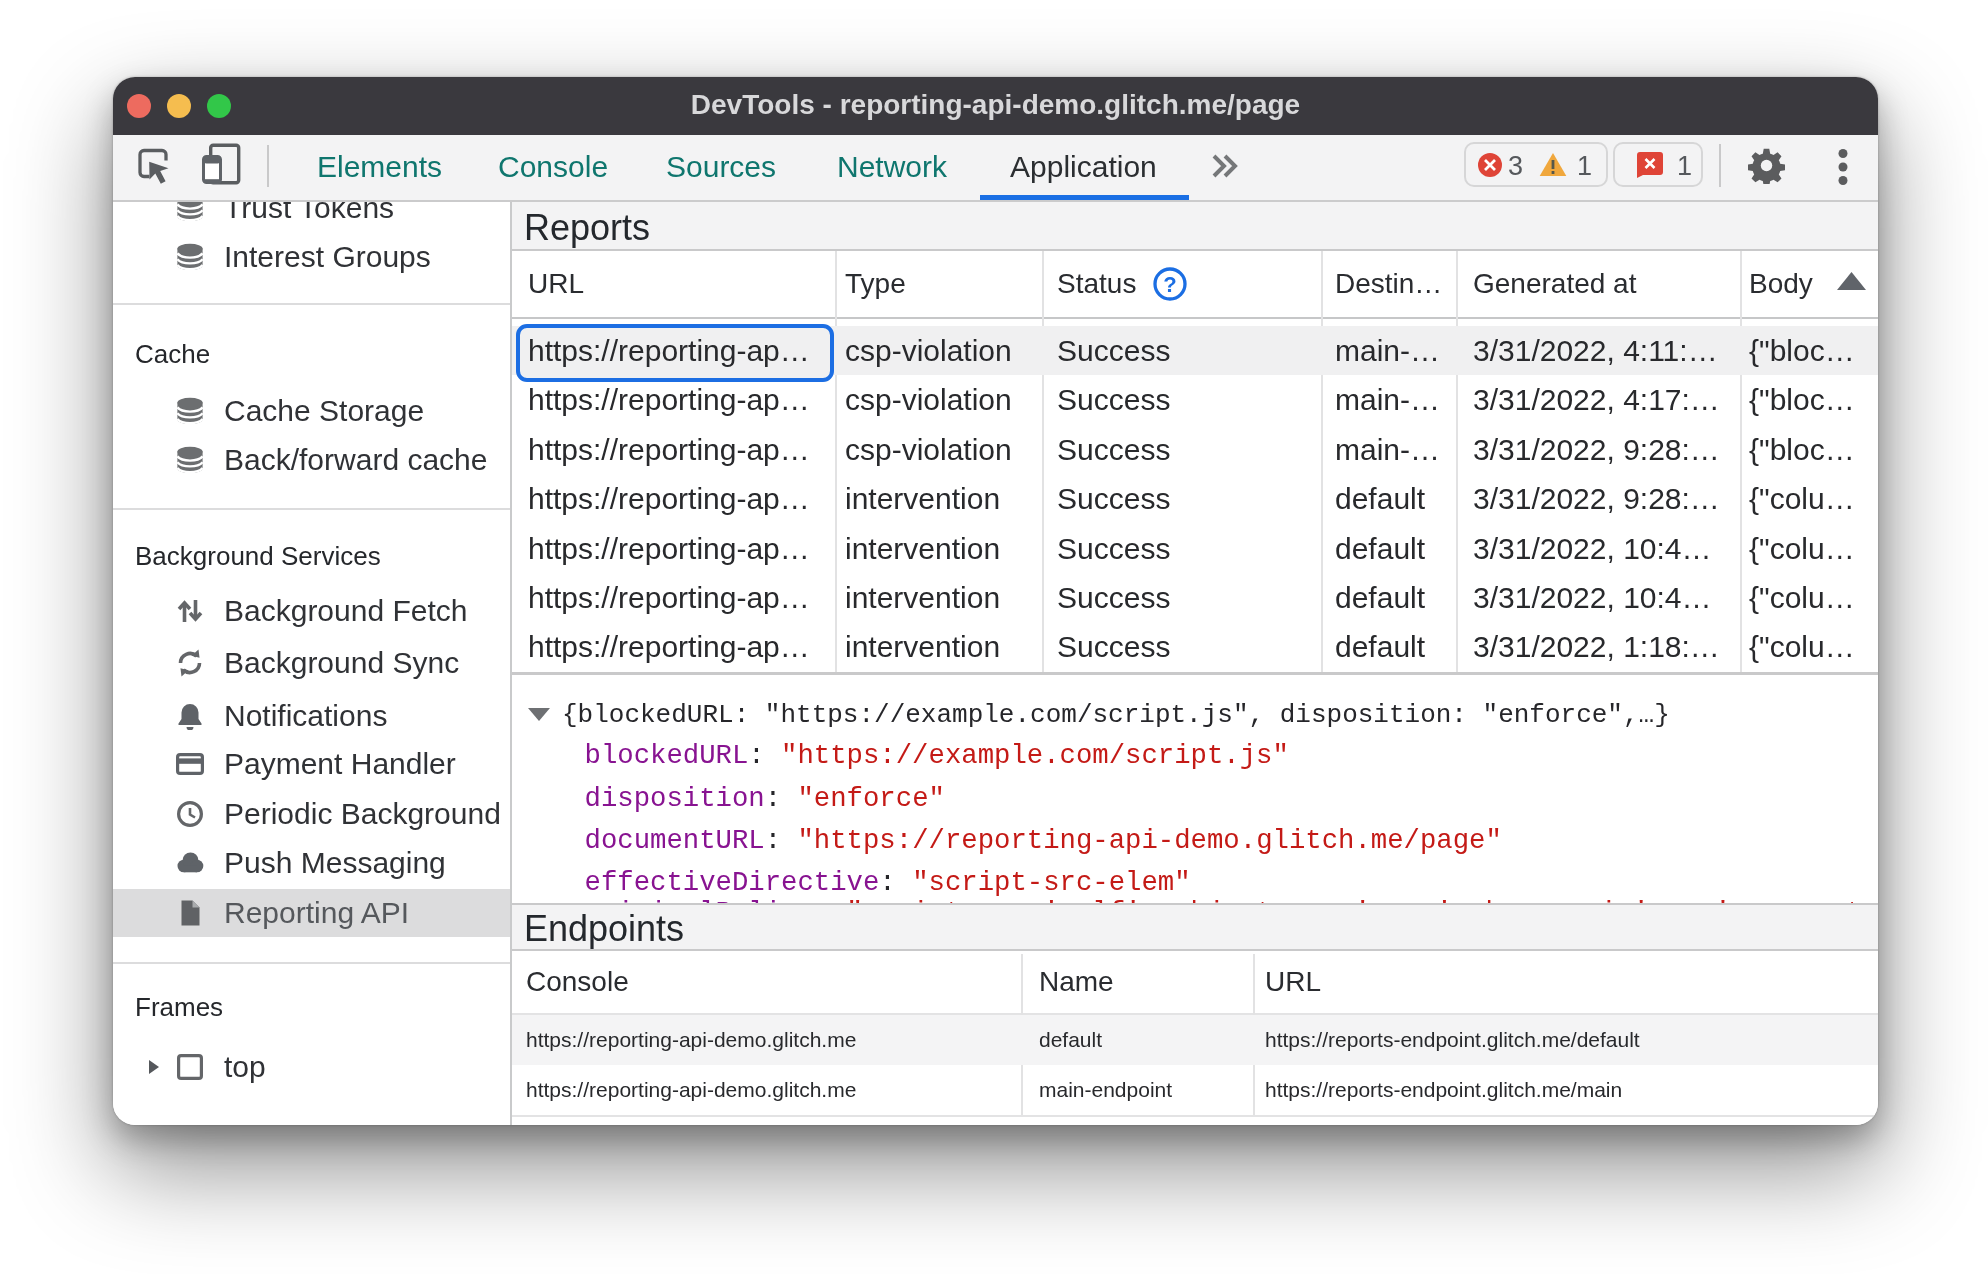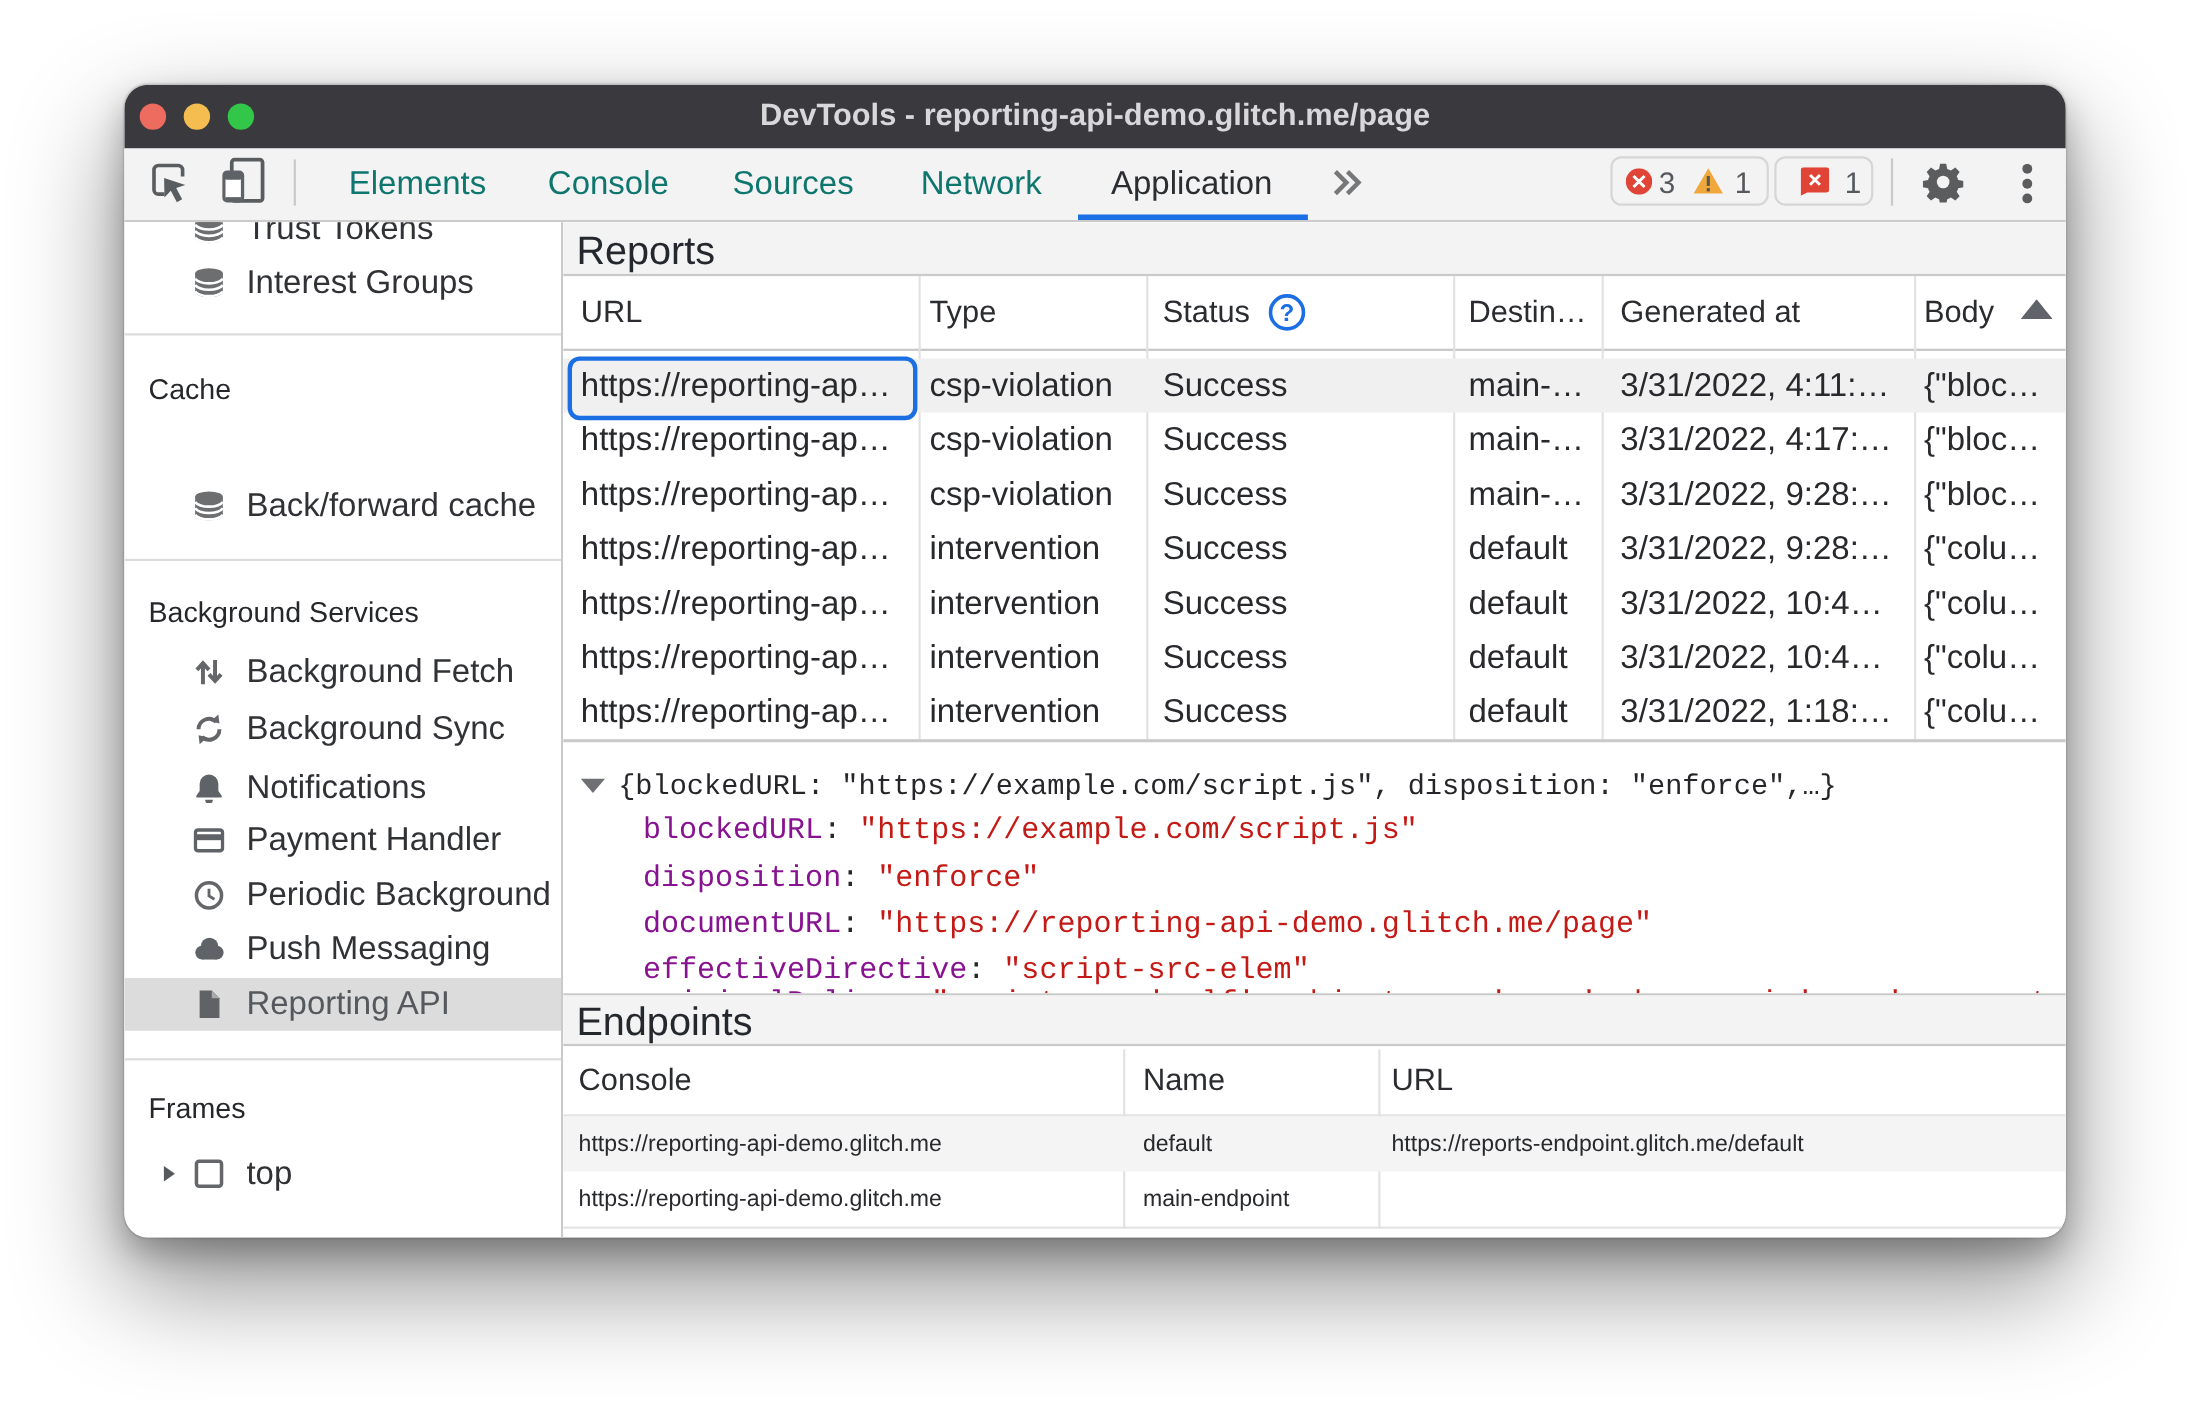--- a/index.html
+++ b/index.html
@@ -118,20 +118,34 @@
           <g fill="none" stroke="#fff" stroke-width="2.4">
             <path d="M1.4 10.4 c2.2 2.6 6.9 4.2 12.6 4.2 s10.4-1.6 12.6-4.2"></path>
             <path d="M1.4 16.2 c2.2 2.6 6.9 4.2 12.6 4.2 s10.4-1.6 12.6-4.2"></path>
             <path d="M1.4 22 c2.2 2.6 6.9 4.2 12.6 4.2 s10.4-1.6 12.6-4.2"></path>
           </g>
         </svg>
         <span class="txt">Interest Groups</span>
       </div>
   <div class="sdiv" style="top:101px"></div>
   <div class="shead" style="top:127px">Cache</div>
+  <div class="srow" style="top:184px">
+        <svg class="ic" viewBox="0 0 28 28">
+          <g fill="#6c6e70">
+            <ellipse cx="14" cy="5.6" rx="12.6" ry="4.8"></ellipse>
+            <path d="M1.4 5.6 v16.6 c0 2.7 5.6 4.9 12.6 4.9 s12.6-2.2 12.6-4.9 v-16.6 z"></path>
+          </g>
+          <g fill="none" stroke="#fff" stroke-width="2.4">
+            <path d="M1.4 10.4 c2.2 2.6 6.9 4.2 12.6 4.2 s10.4-1.6 12.6-4.2"></path>
+            <path d="M1.4 16.2 c2.2 2.6 6.9 4.2 12.6 4.2 s10.4-1.6 12.6-4.2"></path>
+            <path d="M1.4 22 c2.2 2.6 6.9 4.2 12.6 4.2 s10.4-1.6 12.6-4.2"></path>
+          </g>
+        </svg>
+        <span class="txt">Cache Storage</span>
+      </div>
   <div class="srow" style="top:233px">
         <svg class="ic" viewBox="0 0 28 28">
           <g fill="#6c6e70">
             <ellipse cx="14" cy="5.6" rx="12.6" ry="4.8"></ellipse>
             <path d="M1.4 5.6 v16.6 c0 2.7 5.6 4.9 12.6 4.9 s12.6-2.2 12.6-4.9 v-16.6 z"></path>
           </g>
           <g fill="none" stroke="#fff" stroke-width="2.4">
             <path d="M1.4 10.4 c2.2 2.6 6.9 4.2 12.6 4.2 s10.4-1.6 12.6-4.2"></path>
             <path d="M1.4 16.2 c2.2 2.6 6.9 4.2 12.6 4.2 s10.4-1.6 12.6-4.2"></path>
             <path d="M1.4 22 c2.2 2.6 6.9 4.2 12.6 4.2 s10.4-1.6 12.6-4.2"></path>
@@ -321,17 +335,18 @@
     <div class="vline" style="left:509px;top:752px;height:163px"></div>
     <div class="vline" style="left:741px;top:752px;height:163px"></div>
     <div class="row" style="top:813px;background:#f4f4f5;height:50px;line-height:50px">
           <span class="cell o1">https://reporting-api-demo.glitch.me</span>
           <span class="cell o2">default</span>
           <span class="cell o3">https://reports-endpoint.glitch.me/default</span>
         </div>
     <div class="row" style="top:863px;height:50px;line-height:50px">
           <span class="cell o1">https://reporting-api-demo.glitch.me</span>
           <span class="cell o2">main-endpoint</span>
+          <span class="cell o3">https://reports-endpoint.glitch.me/main</span>
         </div>
     <div class="abs" style="left:0;right:0;top:913px;height:2px;background:#e3e3e4"></div>
   </div>
 </div>
 </div>
 
 </body></html>

